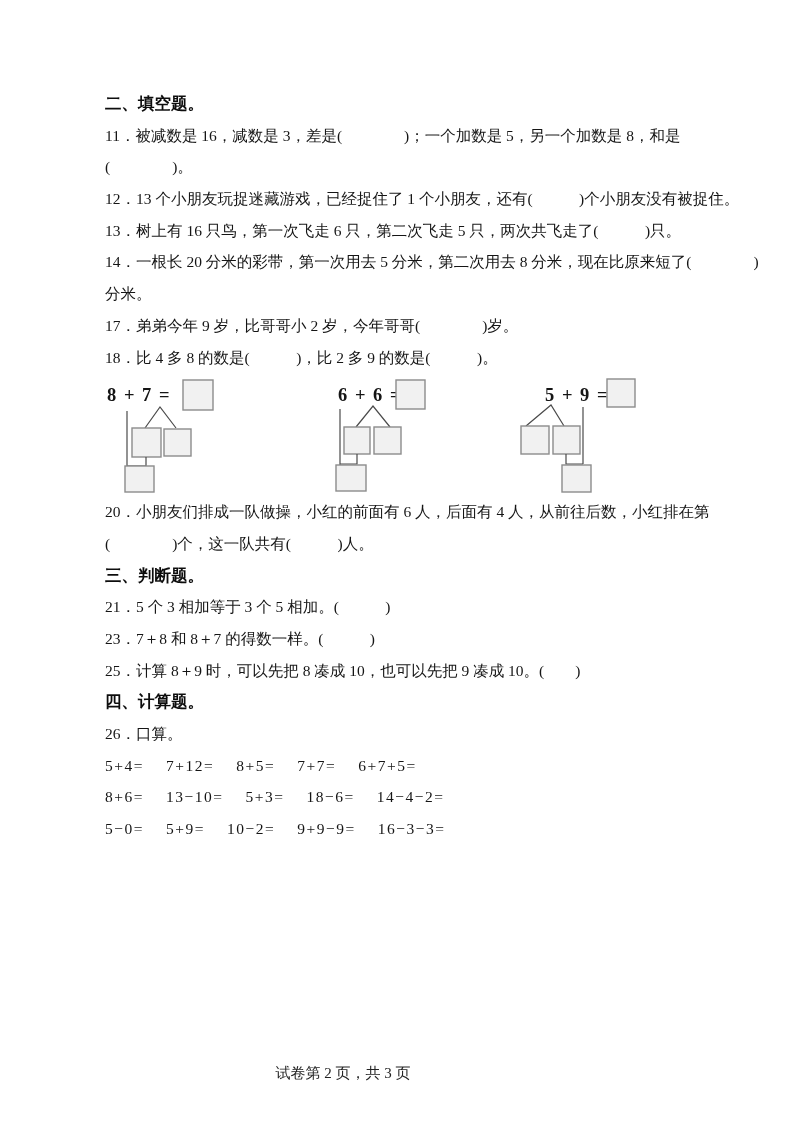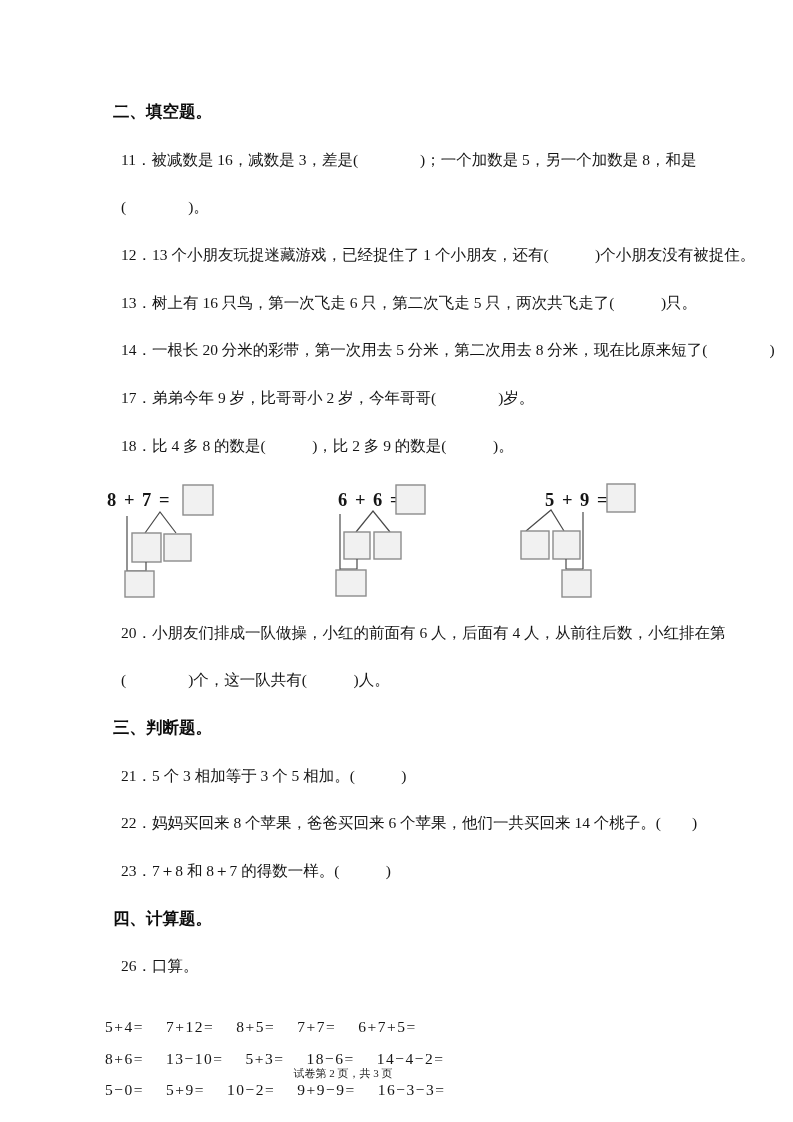--- a/index.html
+++ b/index.html
@@ -15,28 +15,28 @@
     font-family: "Liberation Serif", "DejaVu Serif", serif;
     color: #151515;
   }
   .content {
     position: absolute;
     left: 105px;
     top: 88px;
     width: 640px;
   }
   .ln {
-    margin: 16px;
+    margin: 0;
     font-size: 15.5px;
     line-height: 31.7px;
     height: 31.7px;
     white-space: nowrap;
   }
   .hd {
-    margin: 8px;
+    margin: 0;
     font-family: "Liberation Sans", "DejaVu Sans", sans-serif;
     font-weight: bold;
     font-size: 16.5px;
     line-height: 31.7px;
     height: 31.7px;
     white-space: nowrap;
     color: #0d0d0d;
   }
   .diagram-row {
     position: relative;
@@ -71,45 +71,45 @@
   .calc-row {
     display: flex;
     gap: 22px;
     font-size: 15.5px;
     line-height: 31.7px;
     height: 31.7px;
   }
   .expr {
     letter-spacing: 1.5px;
     white-space: nowrap;
-    margin-top: 13px;
   }
   .footer {
     position: absolute;
     left: 0;
     width: 686px;
     top: 1062px;
     text-align: center;
-    font-size: 11px;
+    font-size: 15px;
     line-height: 22px;
     color: #222222;
   }
 </style>
 </head>
 <body>
 
 <div class="content">
 
   <p class="hd">二、填空题。</p>
 
   <p class="ln">11．被减数是 16，减数是 3，差是(　　　　)；一个加数是 5，另一个加数是 8，和是</p>
   <p class="ln">(　　　　)。</p>
   <p class="ln">12．13 个小朋友玩捉迷藏游戏，已经捉住了 1 个小朋友，还有(　　　)个小朋友没有被捉住。</p>
   <p class="ln">13．树上有 16 只鸟，第一次飞走 6 只，第二次飞走 5 只，两次共飞走了(　　　)只。</p>
   <p class="ln">14．一根长 20 分米的彩带，第一次用去 5 分米，第二次用去 8 分米，现在比原来短了(　　　　)</p>
+  <p class="ln">分米。</p>
   <p class="ln">17．弟弟今年 9 岁，比哥哥小 2 岁，今年哥哥(　　　　)岁。</p>
   <p class="ln">18．比 4 多 8 的数是(　　　)，比 2 多 9 的数是(　　　)。</p>
 
   <div class="diagram-row">
 
     <svg class="diag-1" width="200" height="122" viewBox="0 0 200 122">
       <text class="diagram-eq" x="2" y="28">8 + 7 =</text>
       <rect class="diagram-box" x="78" y="7" width="30" height="30"></rect>
       <line class="diagram-line" x1="22" y1="38" x2="22" y2="119"></line>
       <polyline class="diagram-line" points="40,55 55,34 71,55"></polyline>
@@ -141,22 +141,22 @@
       <rect class="diagram-box" x="47" y="92" width="29" height="27"></rect>
     </svg>
 
   </div>
 
   <p class="ln">20．小朋友们排成一队做操，小红的前面有 6 人，后面有 4 人，从前往后数，小红排在第</p>
   <p class="ln">(　　　　)个，这一队共有(　　　)人。</p>
 
   <p class="hd">三、判断题。</p>
   <p class="ln">21．5 个 3 相加等于 3 个 5 相加。(　　　)</p>
-  <p class="ln">22．妈妈买回来 8 个苹果，爸爸买回来 6 个苹果，他们一共买回来 14 个桃子。(　　)</p>
   <p class="ln">23．7＋8 和 8＋7 的得数一样。(　　　)</p>
+  <p class="ln">25．计算 8＋9 时，可以先把 8 凑成 10，也可以先把 9 凑成 10。(　　)</p>
 
   <p class="hd">四、计算题。</p>
   <p class="ln">26．口算。</p>
 
   <div class="calc-row">
     <span class="expr">5+4=</span>
     <span class="expr">7+12=</span>
     <span class="expr">8+5=</span>
     <span class="expr">7+7=</span>
     <span class="expr">6+7+5=</span>

